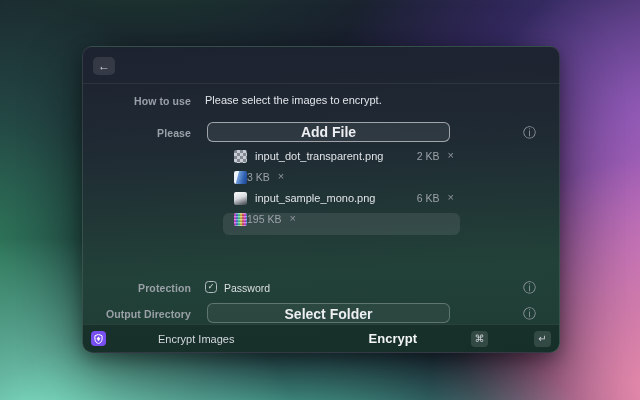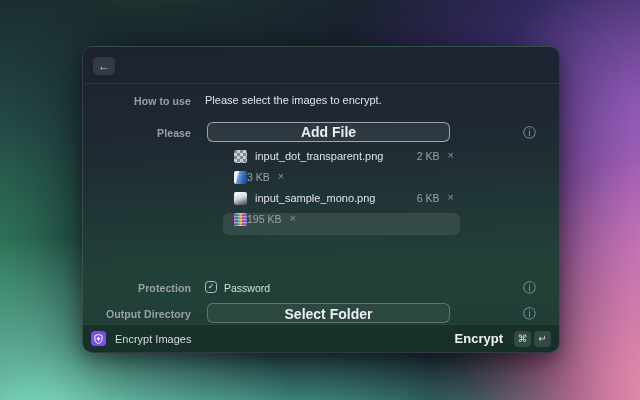--- a/index.html
+++ b/index.html
@@ -84,21 +84,21 @@
     position:absolute; left:122px; width:12px; height:12px; border-radius:3.5px;
     border:1px solid #b4bac2; display:flex; align-items:center; justify-content:center;
     color:#dfe3e8; font-size:8px; line-height:1; cursor:pointer;
   }
   .checkbox-label { position:absolute; left:141px; color:#dcdfe3; font-size:10.5px; font-weight:500; }
 
   .win-footer {
     position:absolute; left:0; right:0; bottom:0; height:28px;
     background:rgba(8,20,17,0.30);
     border-top:1px solid rgba(255,255,255,0.08);
-    display:flex; align-items:center; padding:0 8px;
+    display:flex; align-items:center; padding:0 8px;gap:43px;
   }
   .app-icon {
     width:15px; height:15px; border-radius:4px; flex:0 0 auto;
     display:flex; align-items:center; justify-content:center;
   }
   .footer-title { margin-left:9px; color:#d6d9dd; font-size:11px; flex:1 1 auto; }
   .action-label { color:#f2f4f6; font-size:13px; font-weight:700; margin-right:8px; }
   .keycap {
     width:17px; height:16px; border-radius:4px; background:rgba(255,255,255,0.12);
     color:#cdd1d7; font-size:10px; display:flex; align-items:center; justify-content:center;

